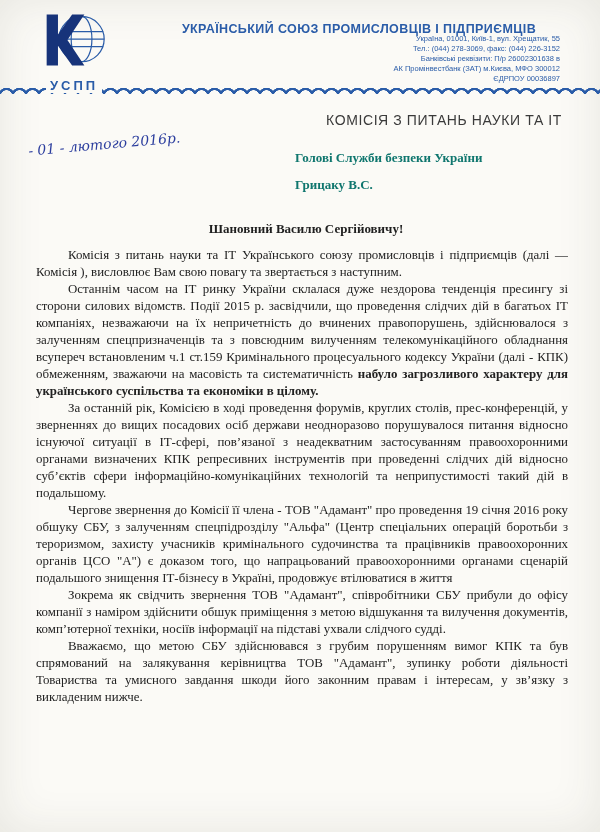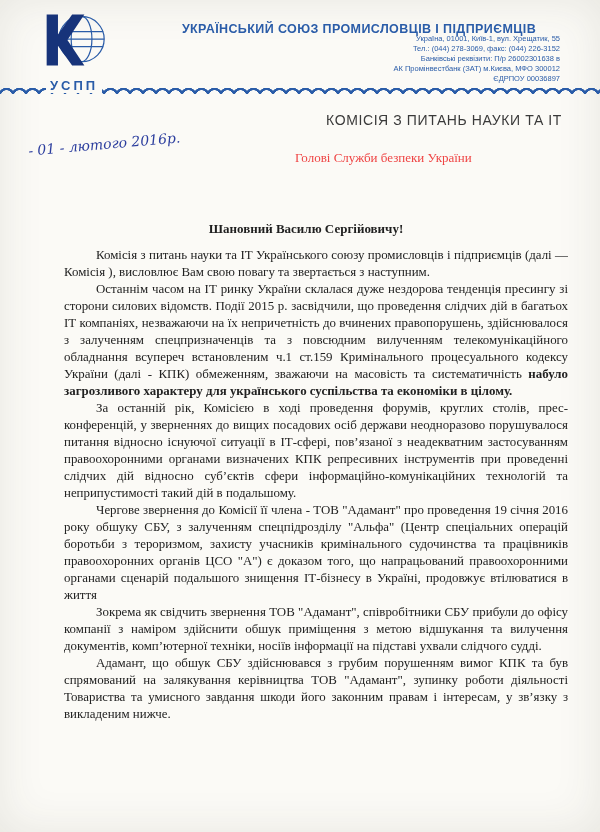--- a/index.html
+++ b/index.html
@@ -119,24 +119,24 @@
     font-style: italic;
     font-size: 16px;
     color: var(--ink-blue, #2c3e9e);
     margin-left: 16px;
   }
 
   .recipient {
     position: absolute;
     left: 295px;
     top: 144px;
-    font-weight: normal;
+    font-weight: bold;
     font-size: 13px;
     line-height: 27px;
-    color: #ef4444;
+    color: #0f766e;
   }
 
   .salutation {
     position: absolute;
     left: 12px;
     right: 0;
     top: 221px;
     text-align: center;
     font-weight: bold;
     font-size: 13px;
@@ -146,21 +146,20 @@
   
   .letter-body {
     position: absolute;
     top: 247px;
     left: 36px;
     right: 32px;
     font-size: 12.9px;
     line-height: 17px;
     text-align: justify;
     color: #222;
-    margin-left: 28px;
   }
   .para { text-indent: 32px; }
   .bold { font-weight: bold; }
   .italic { font-style: italic; }
 </style>
 </head>
 <body>
 
 <div class="page">
 
@@ -188,26 +187,27 @@
 
   <div class="scallop"></div>
 
   <div class="commission">КОМІСІЯ З ПИТАНЬ НАУКИ ТА ІТ</div>
 
   <div class="handwritten-date">- 01 - лютого 2016р.</div>
 
 
   <div class="recipient">
     <div>Голові Служби безпеки України</div>
+    <div>Грицаку В.С.</div>
   </div>
 
   <div class="salutation">Шановний Василю Сергійовичу!</div>
 
   <div class="letter-body">
       <p class="para"><span>Комісія з питань науки та ІТ Українського союзу промисловців і підприємців (далі — Комісія ), висловлює Вам свою повагу та звертається з наступним.</span></p>
       <p class="para"><span>Останнім часом на ІТ ринку України склалася дуже нездорова тенденція пресингу зі сторони силових відомств. Події 2015 р. засвідчили, що проведення слідчих дій в багатьох ІТ компаніях, незважаючи на їх непричетність до вчинених правопорушень, здійснювалося з залученням спецпризначенців та з повсюдним вилученням телекомунікаційного обладнання всупереч встановленим ч.1 ст.159 Кримінального процесуального кодексу України (далі - КПК) обмеженням, зважаючи на масовість та систематичність </span><span class="bold">набуло загрозливого характеру для українського суспільства та економіки в цілому.</span></p>
       <p class="para"><span>За останній рік, Комісією в ході проведення форумів, круглих столів, прес-конференцій, у зверненнях до вищих посадових осіб держави неодноразово порушувалося питання відносно існуючої ситуації в ІТ-сфері, пов’язаної з неадекватним застосуванням правоохоронними органами визначених КПК репресивних інструментів при проведенні слідчих дій відносно суб’єктів сфери інформаційно-комунікаційних технологій та неприпустимості такий дій в подальшому.</span></p>
       <p class="para"><span>Чергове звернення до Комісії її члена - ТОВ "Адамант" про проведення 19 січня 2016 року обшуку СБУ, з залученням спецпідрозділу "Альфа" (Центр спеціальних операцій боротьби з тероризмом, захисту учасників кримінального судочинства та працівників правоохоронних органів ЦСО "А") є доказом того, що напрацьований правоохоронними органами сценарій подальшого знищення ІТ-бізнесу в Україні, продовжує втілюватися в життя</span></p>
       <p class="para"><span>Зокрема як свідчить звернення ТОВ "Адамант", співробітники СБУ прибули до офісу компанії з наміром здійснити обшук приміщення з метою відшукання та вилучення документів, комп’ютерної техніки, носіїв інформації на підставі ухвали слідчого судді.</span></p>
-      <p class="para"><span>Адамант, що обшук СБУ здійснювався з грубим порушенням вимог КПК та був спрямований на залякування керівництва ТОВ "Адамант", зупинку роботи діяльності Товариства та умисного завдання шкоди його законним правам і інтересам, у зв’язку з викладеним нижче.</span></p>
+      <p class="para"><span>Вважаємо, що метою СБУ здійснювався з грубим порушенням вимог КПК та був спрямований на залякування керівництва ТОВ "Адамант", зупинку роботи діяльності Товариства та умисного завдання шкоди його законним правам і інтересам, у зв’язку з викладеним нижче.</span></p>
     </div>
 
 </div>
 
 </body></html>

